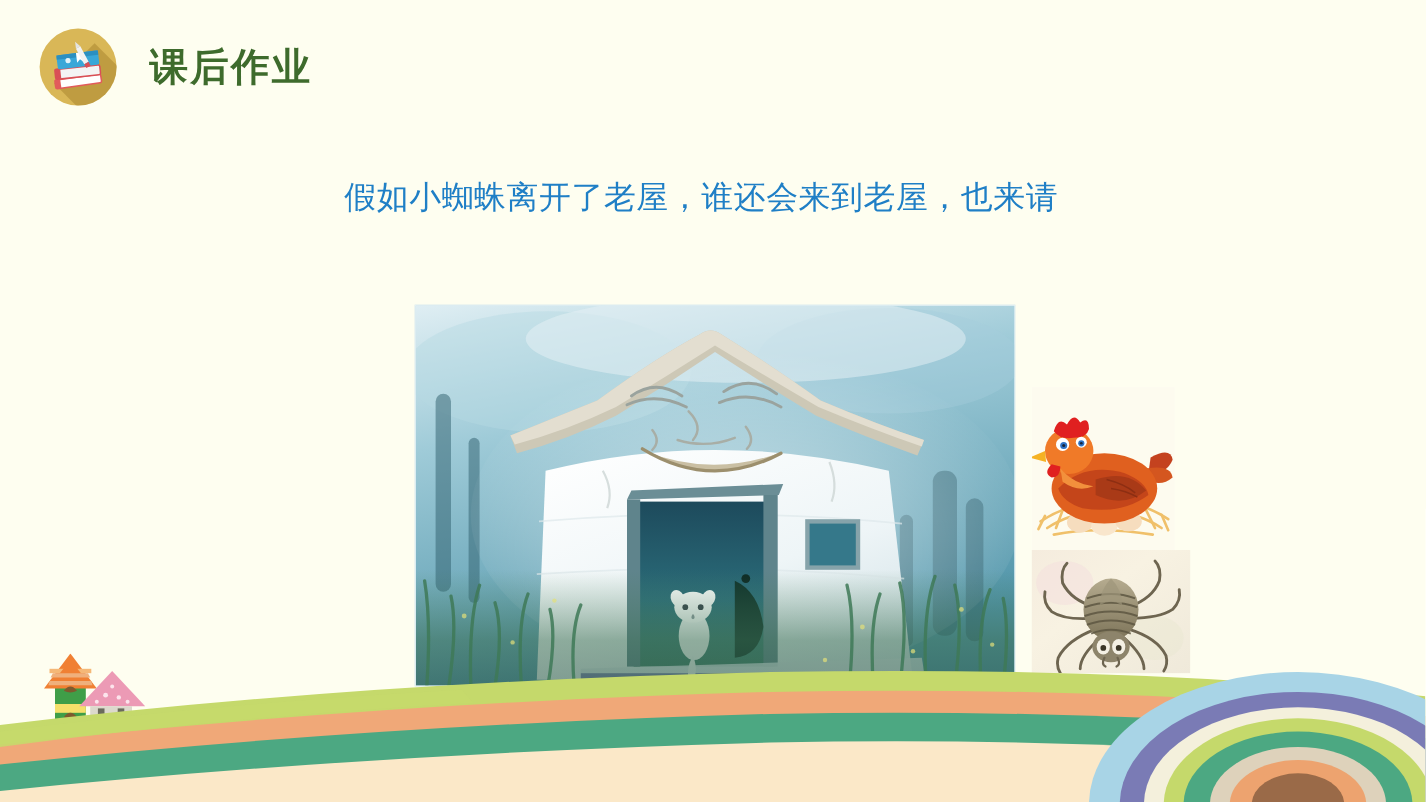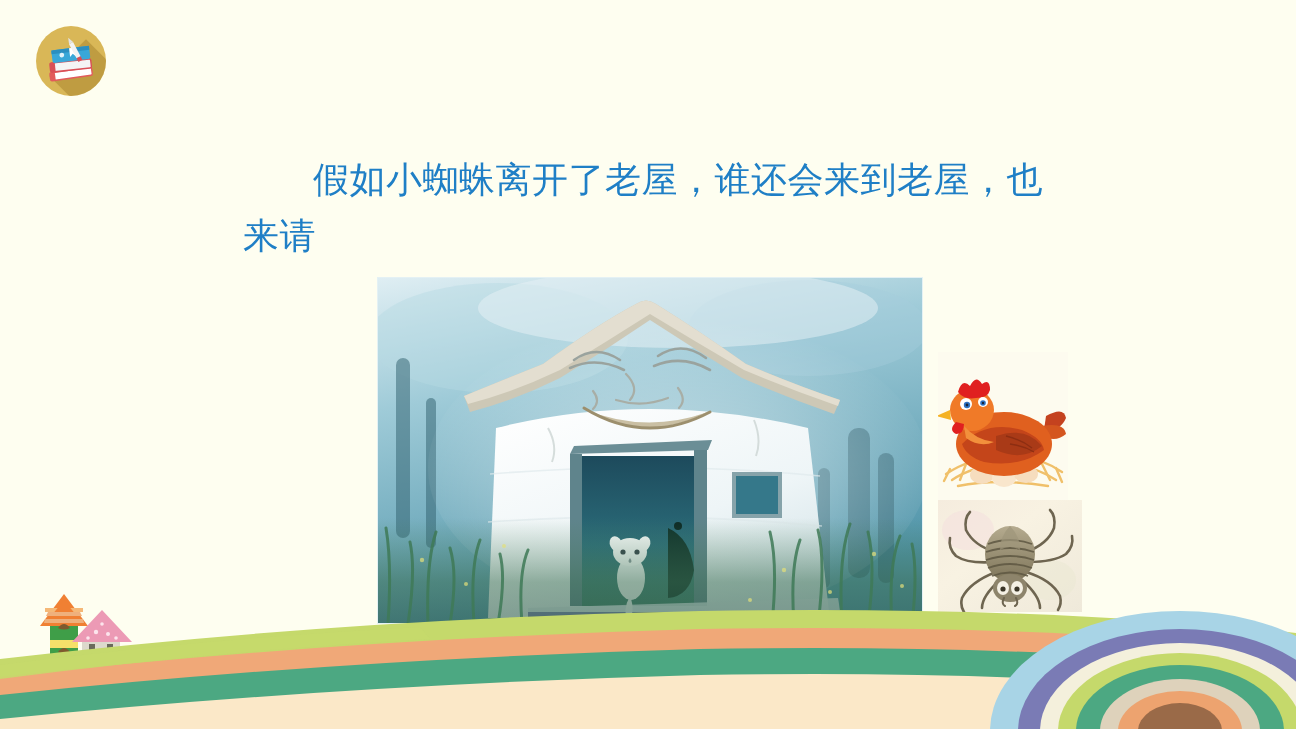--- a/index.html
+++ b/index.html
@@ -44,21 +44,21 @@
     line-height: 1;
     white-space: nowrap;
   }
 
   
   .question {
     position: absolute;
     left: 243px; top: 152px;
     width: 820px;
     color: #1f7fc6;
-    font-size: 36px;
+    font-size: 29px;
     line-height: 56px;
     letter-spacing: .5px;
   }
   .question .indent { display: inline-block; width: 70px; }
 
   
   .main-pic {
     position: absolute;
     left: 377px; top: 277px;
     width: 546px; height: 347px;
@@ -125,20 +125,21 @@
           <circle cx="26" cy="28" r="2.4" fill="#ffffff" opacity=".85"></circle>
         </g>
 
         <g transform="rotate(-28 44 26)">
           <rect x="38" y="14" width="4.5" height="16" fill="#f2f2f2"></rect>
           <polygon points="38,14 42.5,14 40.25,8" fill="#e3e3e3"></polygon>
           <rect x="38" y="30" width="4.5" height="4" fill="#d94f56"></rect>
         </g>
       </svg>
     </div>
+    <div class="title-text">课后作业</div>
   </div>
 
   <div class="question">
     <div>
       <span class="indent"></span><span>假如小蜘蛛离开了老屋，谁还会来到老屋，也来请</span>
     </div>
   </div>
 
   <div class="main-pic">
     <svg width="546" height="347" viewBox="0 0 546 347">

